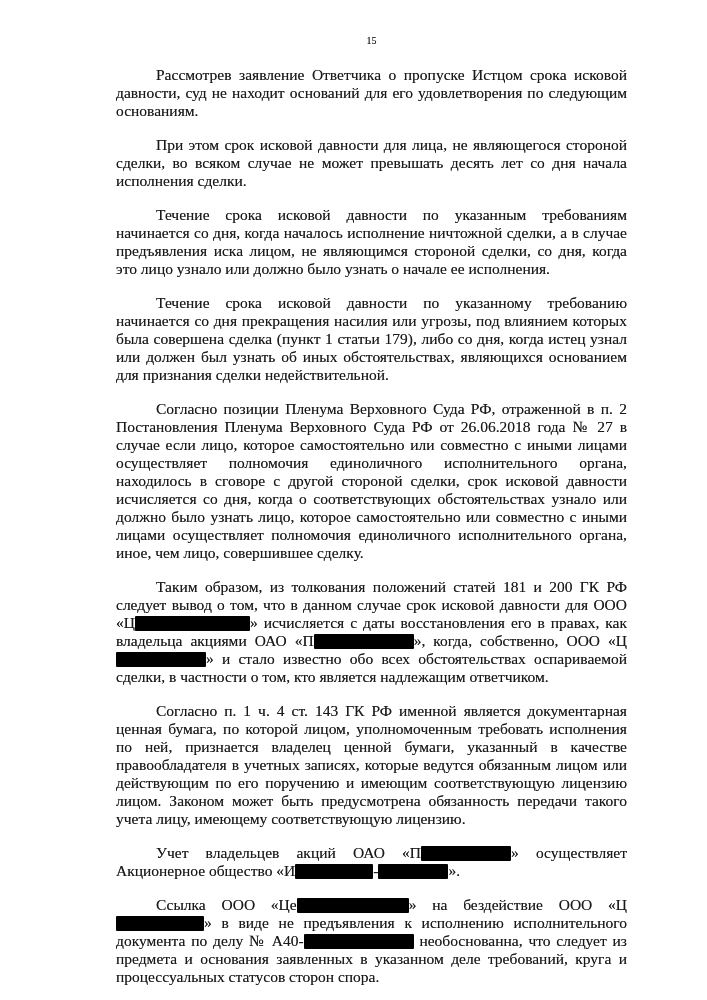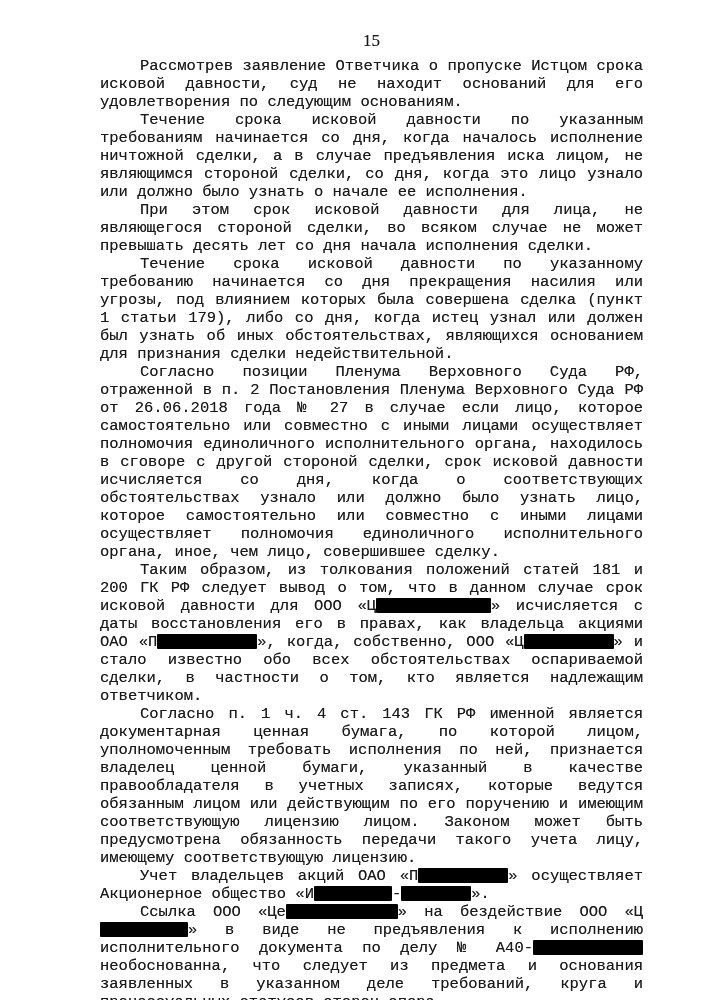--- a/index.html
+++ b/index.html
@@ -16,55 +16,54 @@
   .page {
     box-sizing: border-box;
     width: 707px;
     height: 1000px;
     background: #ffffff;
     padding: 32px 64px 40px 100px;
     color: #1a1a1a;
   }
   .page-number {
     text-align: center;
-    font-size: 17px;
+    font-size: 10px;
     line-height: 18px;
     margin: 0 0 7px 0;
     
     text-shadow: 0 0 0.4px rgba(0,0,0,0.55);
   }
   .doc-body {
     font-size: 15.5px;
     line-height: 18px;
     text-align: justify;
     text-shadow: 0 0 0.4px rgba(0,0,0,0.55);
   }
   .doc-body p.para {
-    margin: 0;
+    margin: 16px;
     padding: 0;
     text-indent: 40px;
-    font-family: Liberation Mono, monospace;
   }
   .redaction {
     display: inline-block;
     height: 15px;
     background: #000000;
     vertical-align: -3px;
     border-radius: 1px;
   }
 </style>
 </head>
 <body>
 
 <div class="page">
   <div class="page-number">15</div>
   <div class="doc-body">
       <p class="para">Рассмотрев заявление Ответчика о пропуске Истцом срока исковой давности, суд не находит оснований для его удовлетворения по следующим основаниям.</p>
+      <p class="para">При этом срок исковой давности для лица, не являющегося стороной сделки, во всяком случае не может превышать десять лет со дня начала исполнения сделки.</p>
       <p class="para">Течение срока исковой давности по указанным требованиям начинается со дня, когда началось исполнение ничтожной сделки, а в случае предъявления иска лицом, не являющимся стороной сделки, со дня, когда это лицо узнало или должно было узнать о начале ее исполнения.</p>
-      <p class="para">При этом срок исковой давности для лица, не являющегося стороной сделки, во всяком случае не может превышать десять лет со дня начала исполнения сделки.</p>
       <p class="para">Течение срока исковой давности по указанному требованию начинается со дня прекращения насилия или угрозы, под влиянием которых была совершена сделка (пункт 1 статьи 179), либо со дня, когда истец узнал или должен был узнать об иных обстоятельствах, являющихся основанием для признания сделки недействительной.</p>
       <p class="para">Согласно позиции Пленума Верховного Суда РФ, отраженной в п. 2 Постановления Пленума Верховного Суда РФ от 26.06.2018 года № 27 в случае если лицо, которое самостоятельно или совместно с иными лицами осуществляет полномочия единоличного исполнительного органа, находилось в сговоре с другой стороной сделки, срок исковой давности исчисляется со дня, когда о соответствующих обстоятельствах узнало или должно было узнать лицо, которое самостоятельно или совместно с иными лицами осуществляет полномочия единоличного исполнительного органа, иное, чем лицо, совершившее сделку.</p>
       <p class="para">Таким образом, из толкования положений статей 181 и 200 ГК РФ следует вывод о том, что в данном случае срок исковой давности для ООО «Ц<span class="redaction" style="width: 115px;"></span>» исчисляется с даты восстановления его в правах, как владельца акциями ОАО «П<span class="redaction" style="width: 100px;"></span>», когда, собственно, ООО «Ц<span class="redaction" style="width: 90px;"></span>» и стало известно обо всех обстоятельствах оспариваемой сделки, в частности о том, кто является надлежащим ответчиком.</p>
       <p class="para">Согласно п. 1 ч. 4 ст. 143 ГК РФ именной является документарная ценная бумага, по которой лицом, уполномоченным требовать исполнения по ней, признается владелец ценной бумаги, указанный в качестве правообладателя в учетных записях, которые ведутся обязанным лицом или действующим по его поручению и имеющим соответствующую лицензию лицом. Законом может быть предусмотрена обязанность передачи такого учета лицу, имеющему соответствующую лицензию.</p>
       <p class="para">Учет владельцев акций ОАО «П<span class="redaction" style="width: 90px;"></span>» осуществляет Акционерное общество «И<span class="redaction" style="width: 78px;"></span>-<span class="redaction" style="width: 70px;"></span>».</p>
       <p class="para">Ссылка ООО «Це<span class="redaction" style="width: 112px;"></span>» на бездействие ООО «Ц<span class="redaction" style="width: 88px;"></span>» в виде не предъявления к исполнению исполнительного документа по делу № А40-<span class="redaction" style="width: 110px;"></span> необоснованна, что следует из предмета и основания заявленных в указанном деле требований, круга и процессуальных статусов сторон спора.</p>
     </div>
 </div>
 
 </body></html>

